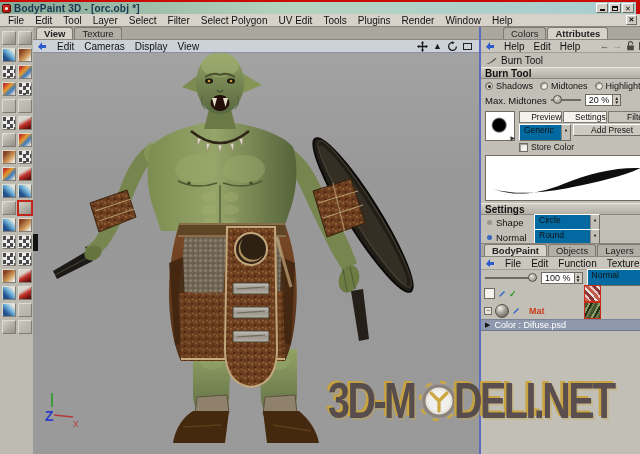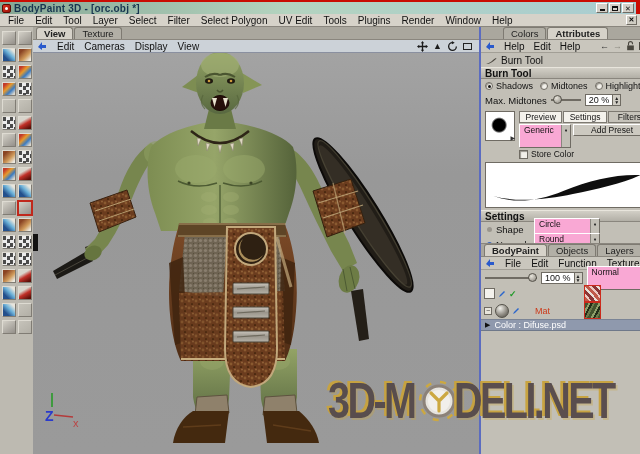--- a/index.html
+++ b/index.html
@@ -68,24 +68,24 @@
   .slider { width:30px; height:2px; background:#6f6b63; position:relative; }
   .knob { position:absolute; left:2px; top:-4px; width:9px; height:9px; border-radius:50%; background:radial-gradient(circle at 35% 30%,#e8e5dc,#8a867e); border:1px solid #55524a; }
   .spin { display:flex; align-items:stretch; border:1px solid #6f6b63; background:#fff; height:12px; }
   .spin .val { padding:0 3px; font-size:9px; line-height:10px; min-width:26px; text-align:right; }
   .spin .arrows { width:8px; background:#cfccc3; border-left:1px solid #6f6b63; display:flex; flex-direction:column; align-items:center; justify-content:center; font-size:5px; line-height:4px; color:#222; }
   .preview-block { display:flex; gap:4px; padding:3px 2px 1px 4px; }
   .brush-box { width:30px; height:30px; background:#fff radial-gradient(circle at 47% 47%, #000 0 6px, rgba(0,0,0,.55) 7px, transparent 8px); border:1px solid #6f6b63; position:relative; flex:none; }
   .brush-box .expander { position:absolute; right:-1px; bottom:-1px; font-size:6px; line-height:6px; color:#333; }
   .pb-right { flex:1; display:flex; flex-direction:column; gap:1px; }
   .ptabs { display:flex; gap:1px; }
-  .ptab { flex:1; font-size:8.5px; text-align:center; line-height:11px; height:12px; border:1px solid #7e7a72; background:#c6c3ba; }
+  .ptab { flex:1; font-size:8.5px; text-align:right; line-height:11px; height:12px; border:1px solid #7e7a72; background:#c6c3ba; }
   .ptab.on { background:#f4f2ec; }
   .pctl { display:flex; gap:2px; }
-  .dd { display:flex; align-items:stretch; height:24px; border:1px solid; border-color:#fff #6f6b63 #6f6b63 #fff; background:#f9a8d4; font-size:8.5px; }
+  .dd { display:flex; align-items:stretch; height:17px; border:1px solid; border-color:#fff #6f6b63 #6f6b63 #fff; background:#0369a1; font-size:8.5px; }
   .dd .lbl { padding:0 4px; line-height:10px; flex:1; }
   .dd .spn { width:9px; border-left:1px solid #8a867e; background:#c2bfb6; font-size:5px; line-height:10px; text-align:center; color:#222; }
   .btn { height:12px; border:1px solid; border-color:#fff #6f6b63 #6f6b63 #fff; background:#ccc9c0; font-size:8.5px; line-height:10px; padding:0 5px; text-align:center; }
   .chk-row { display:flex; align-items:center; gap:3px; font-size:8.5px; }
   .checkbox { width:9px; height:9px; background:#f2f0ea; border:1px solid #6f6b63; box-shadow:inset 1px 1px 1px #9a968e; }
   .stroke-box { margin:2px 2px 2px 4px; height:46px; background:#fff; border:1px solid #6f6b63; }
   .set-row { height:15px; display:flex; align-items:center; gap:4px; padding:0 4px 0 6px; font-size:9.5px; }
   .dotg { width:5px; height:5px; border-radius:50%; background:#9a968e; flex:none; }
   .dotb { width:5px; height:5px; border-radius:50%; background:#3a66c0; flex:none; }
   .set-row .lab { width:34px; }
@@ -97,21 +97,21 @@
   .m-ctl { height:15px; display:flex; align-items:center; gap:4px; padding:0 4px; }
   .m-ctl .slider { width:52px; }
   .m-ctl .knob { left:auto; right:0; }
   .m-row { height:17px; display:flex; align-items:center; gap:3px; padding:0 3px; font-size:9px; }
   .lyr-sq { width:11px; height:11px; background:#f4f2ec; border:1px solid #6f6b63; position:relative; }
   .chkmark { color:#1f9a28; font-weight:bold; font-size:9px; }
   .sphere { width:14px; height:14px; border-radius:50%; background:radial-gradient(circle at 35% 28%,#f0efe9,#9a968e 50%,#4a473f); border:1px solid #55524a; }
   .thumb { width:17px; height:17px; border:1px solid #cc2a1c; margin-left:auto; margin-right:62px; }
   .thumbA { background:repeating-linear-gradient(48deg,#c05a4a 0 3px,#ecc8c0 3px 5px,#8a3434 5px 8px,#e8e0d8 8px 10px); }
   .thumbB { background:repeating-linear-gradient(118deg,#44542e 0 3px,#8fa06a 3px 5px,#232e18 5px 7px,#6a7a4a 7px 9px); }
-  .mat-name { color:#cc3a1a; font-weight:normal; margin-left:12px; }
+  .mat-name { color:#cc3a1a; font-weight:bold; margin-left:6px; }
   .m-sel { height:12px; background:#8f99ad; color:#fff; display:flex; align-items:center; gap:4px; padding:0 4px; font-size:9px; border-top:1px solid #7a8496; border-bottom:1px solid #6e788a; }
   .m-sel .arrow { color:#111; font-size:7px; }
   .collapse-box { width:8px; height:8px; border:1px solid #6f6b63; background:#e8e5dc; font-size:7px; line-height:6px; text-align:center; color:#333; }
 
   
   .watermark { position:absolute; left:328px; top:374px; z-index:50; pointer-events:none; display:flex; align-items:center; opacity:.95; }
   .wm-txt { font-size:46px; font-weight:bold; letter-spacing:-3px; color:#554949; transform:scale(.86,1.08); transform-origin:left center; white-space:nowrap;
     text-shadow:-3px -2px 0 #c9a33c, 2px 2px 0 rgba(201,163,60,.35); }
   .wm-logo { width:42px; height:42px; margin:0 -6px 0 -10px; flex:none; }
 

